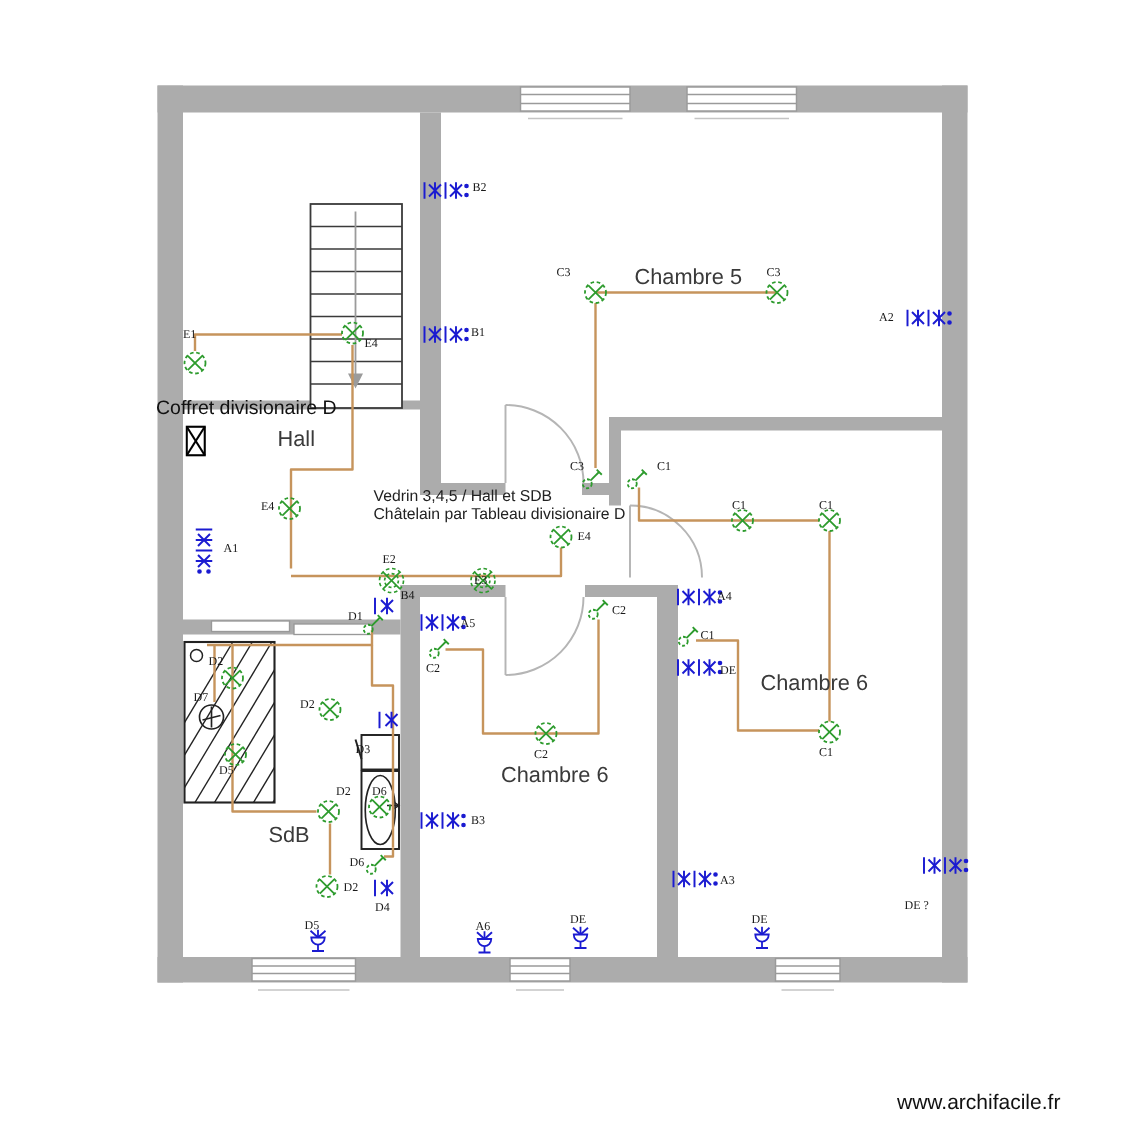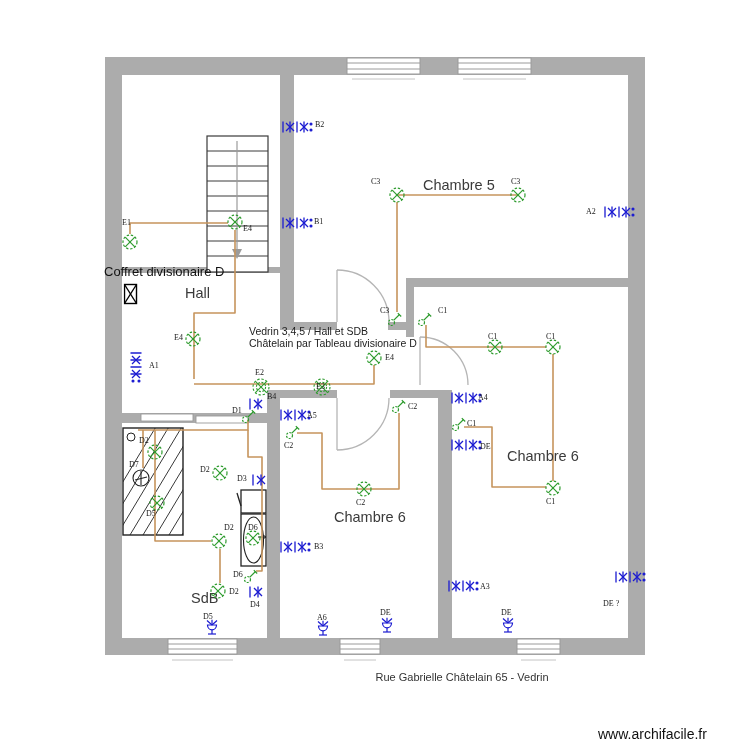--- a/index.html
+++ b/index.html
@@ -154,21 +154,21 @@
     <path d="M262,565 V571 H256"></path>
     <path d="M220,549 V583"></path>
   </g>
 </svg>
 
 <div id="labels-layer">
       <div class="room-label" style="left: 185px; top: 285px;">Hall</div>
       <div class="room-label" style="left: 423px; top: 177px;">Chambre 5</div>
       <div class="room-label" style="left: 507px; top: 448px;">Chambre 6</div>
       <div class="room-label" style="left: 334px; top: 509px;">Chambre 6</div>
-      <div class="room-label" style="left: 191px; top: 549px; margin-top: 41px;">SdB</div>
+      <div class="room-label" style="left: 179px; top: 549px;">SdB</div>
     </div>
 <div id="devices-layer">
       <div class="device" style="left: 130px; top: 242px;"><svg width="18" height="18" viewBox="0 0 18 18">
           <g stroke="#2d9b2d" fill="none" stroke-width="1.2">
     <circle cx="9" cy="9" r="7" stroke-dasharray="2.4,1.8"></circle>
     <line x1="4.2" y1="4.2" x2="13.8" y2="13.8"></line>
             <line x1="13.8" y1="4.2" x2="4.2" y2="13.8"></line>
           </g>
         </svg></div>
       <div class="device-label" style="left: 122px; top: 218px;">E1</div>
@@ -457,21 +457,21 @@
         </svg></div>
       <div class="device-label" style="left: 200px; top: 465px;">D2</div>
       <div class="device" style="left: 259px; top: 480px;"><svg width="20" height="18" viewBox="0 0 20 18">
           <g stroke="#1b1bd1" fill="none" stroke-width="1.3">
     <line x1="4" y1="3.5" x2="4" y2="14.5"></line>
     <line x1="8" y1="5" x2="16" y2="13"></line>
             <line x1="8" y1="13" x2="16" y2="5"></line>
             <line x1="12" y1="3.5" x2="12" y2="14.5"></line>
           </g>
         </svg></div>
-      <div class="device-label" style="left: 237px; top: 474px;">D3</div>
+      <div class="device-label" style="left: 237px; top: 495px;">D3</div>
       <div class="device" style="left: 219px; top: 541px;"><svg width="18" height="18" viewBox="0 0 18 18">
           <g stroke="#2d9b2d" fill="none" stroke-width="1.2">
     <circle cx="9" cy="9" r="7" stroke-dasharray="2.4,1.8"></circle>
     <line x1="4.2" y1="4.2" x2="13.8" y2="13.8"></line>
             <line x1="13.8" y1="4.2" x2="4.2" y2="13.8"></line>
           </g>
         </svg></div>
       <div class="device-label" style="left: 224px; top: 523px;">D2</div>
       <div class="device" style="left: 253px; top: 538px;"><svg width="18" height="18" viewBox="0 0 18 18">
           <g stroke="#2d9b2d" fill="none" stroke-width="1.2">
@@ -602,16 +602,15 @@
             <line x1="13" y1="1.5" x2="1" y2="20.5"></line>
           </g>
         </svg></div>
     </div>
 
 <div class="panel-label">Coffret divisionaire D</div>
 <div class="control-note">
   <div>Vedrin 3,4,5 / Hall et SDB</div>
   <div>Châtelain par Tableau divisionaire D</div>
 </div>
-<div class="address">Rue Gabrielle Châtelain 65 - Vedrin</div>
 <div class="watermark">www.archifacile.fr</div>
 
 </div>
 
 </body></html>

